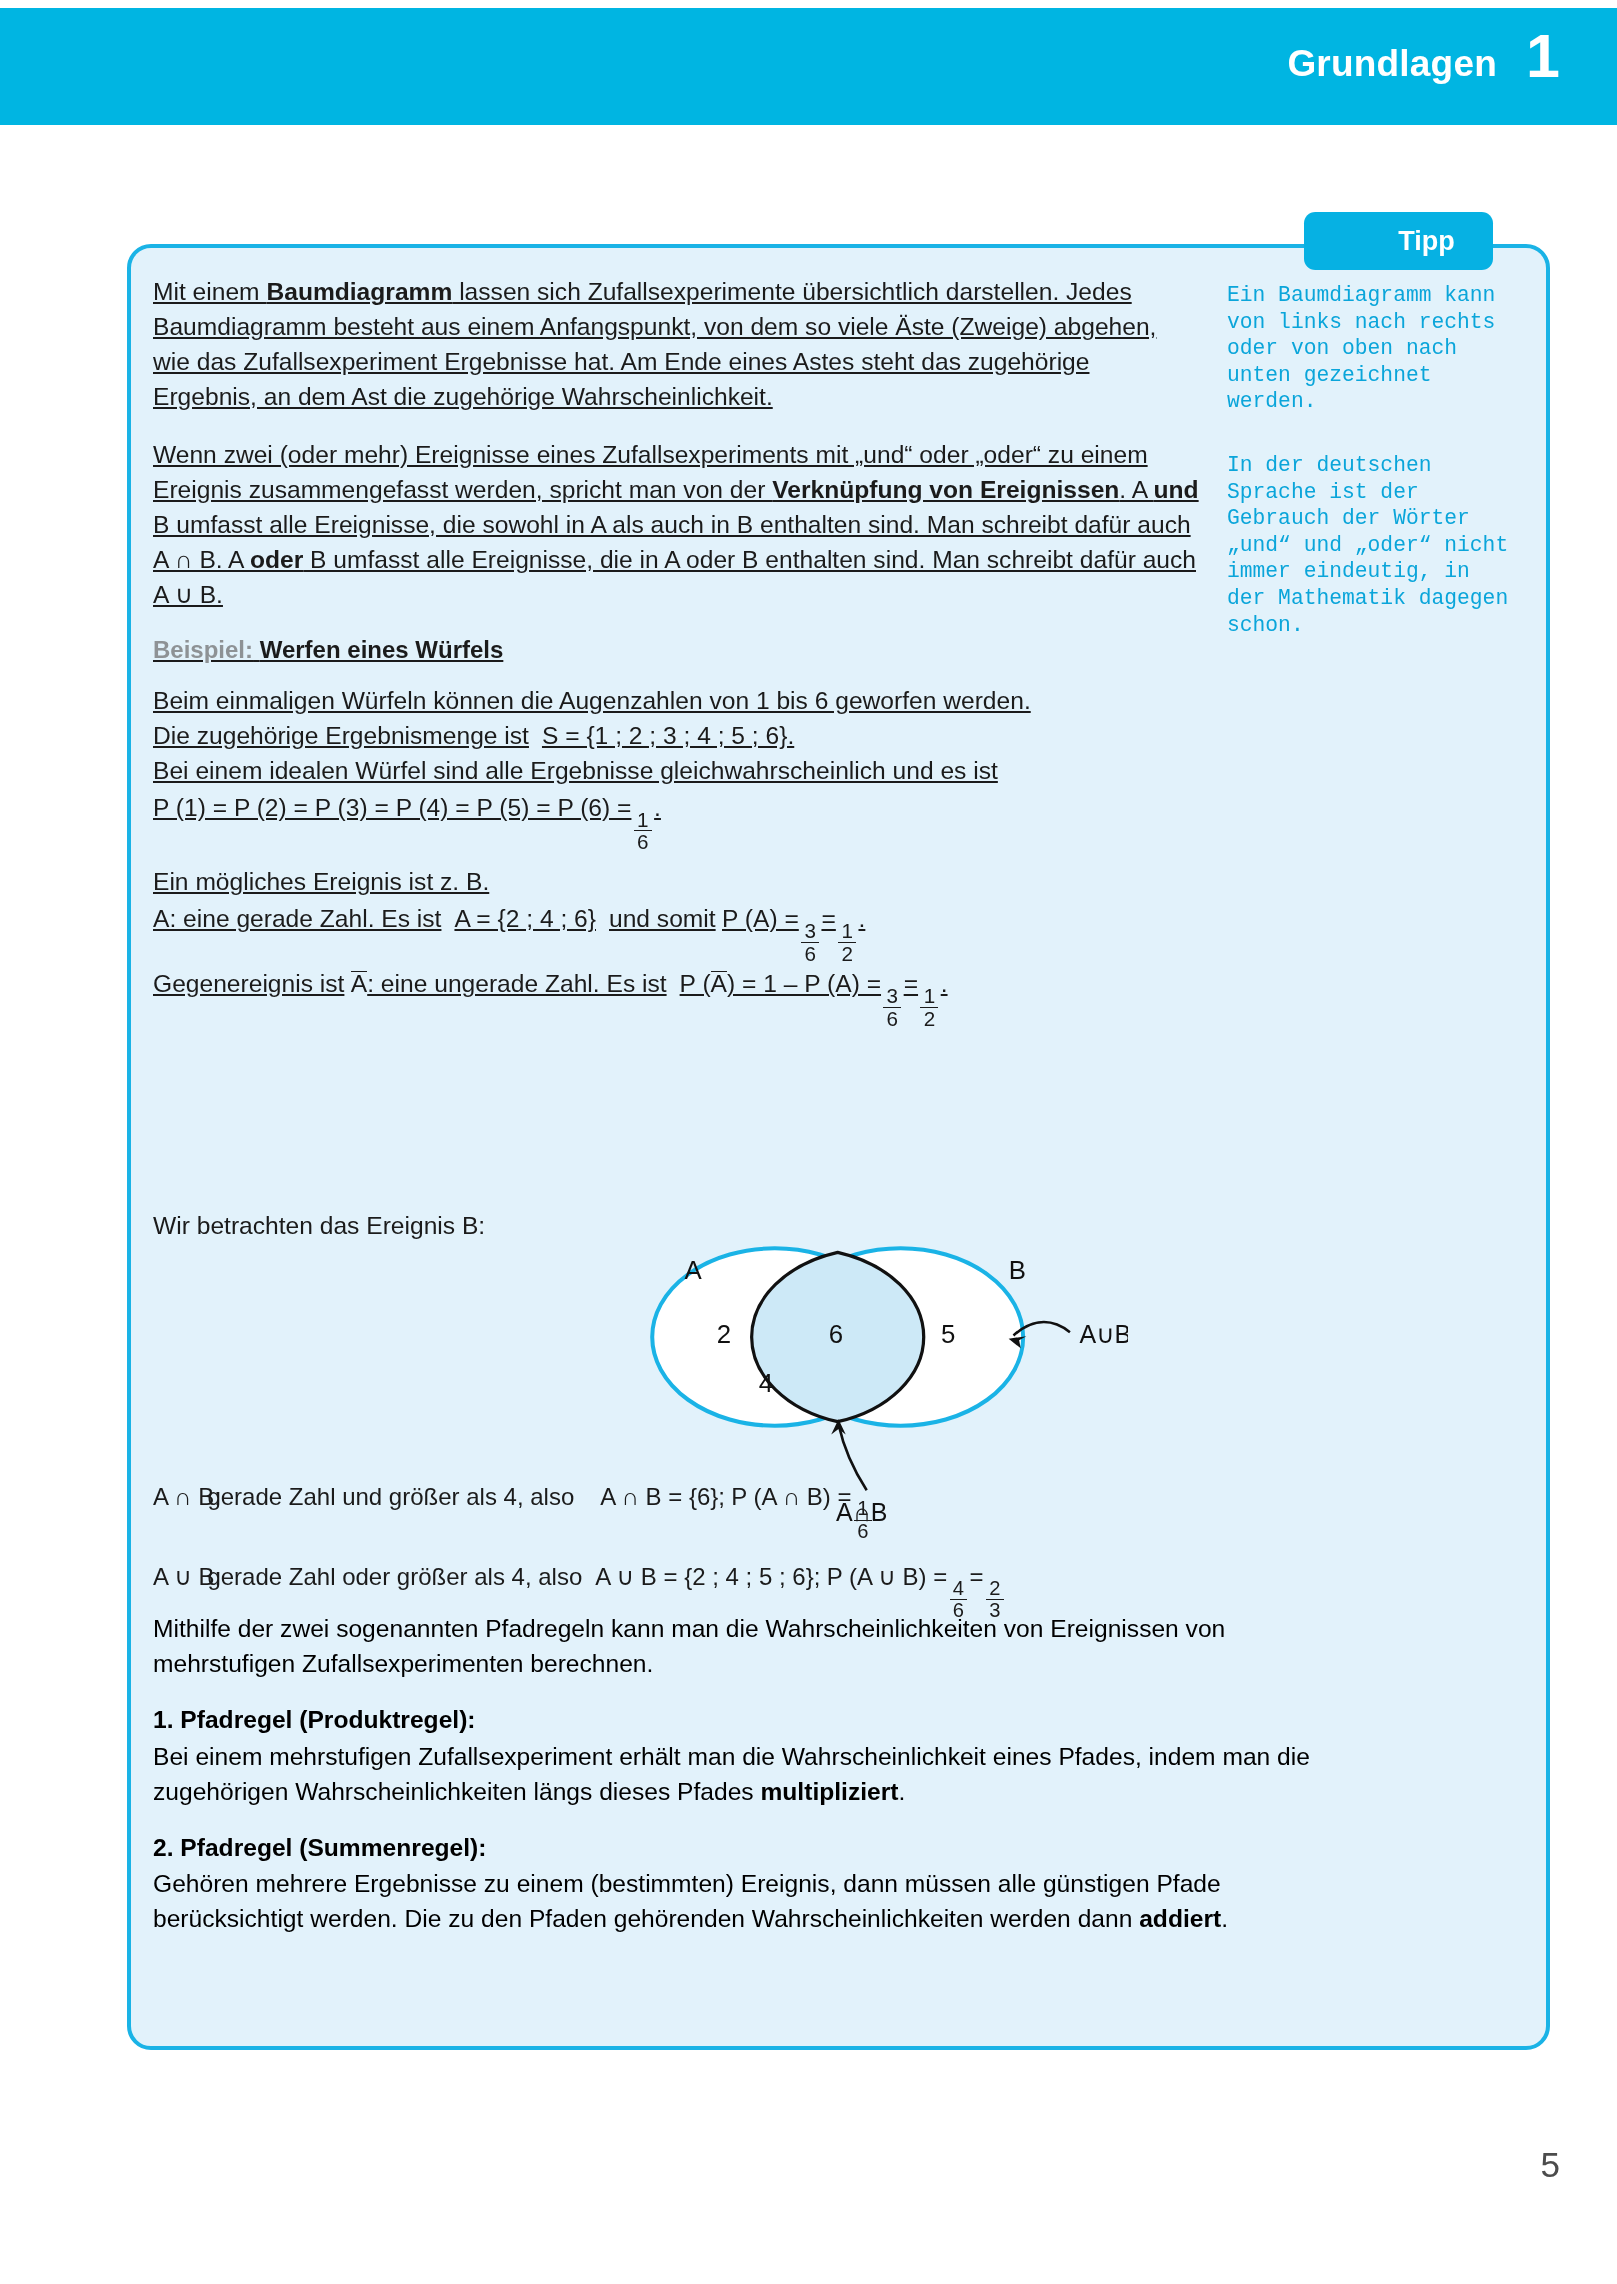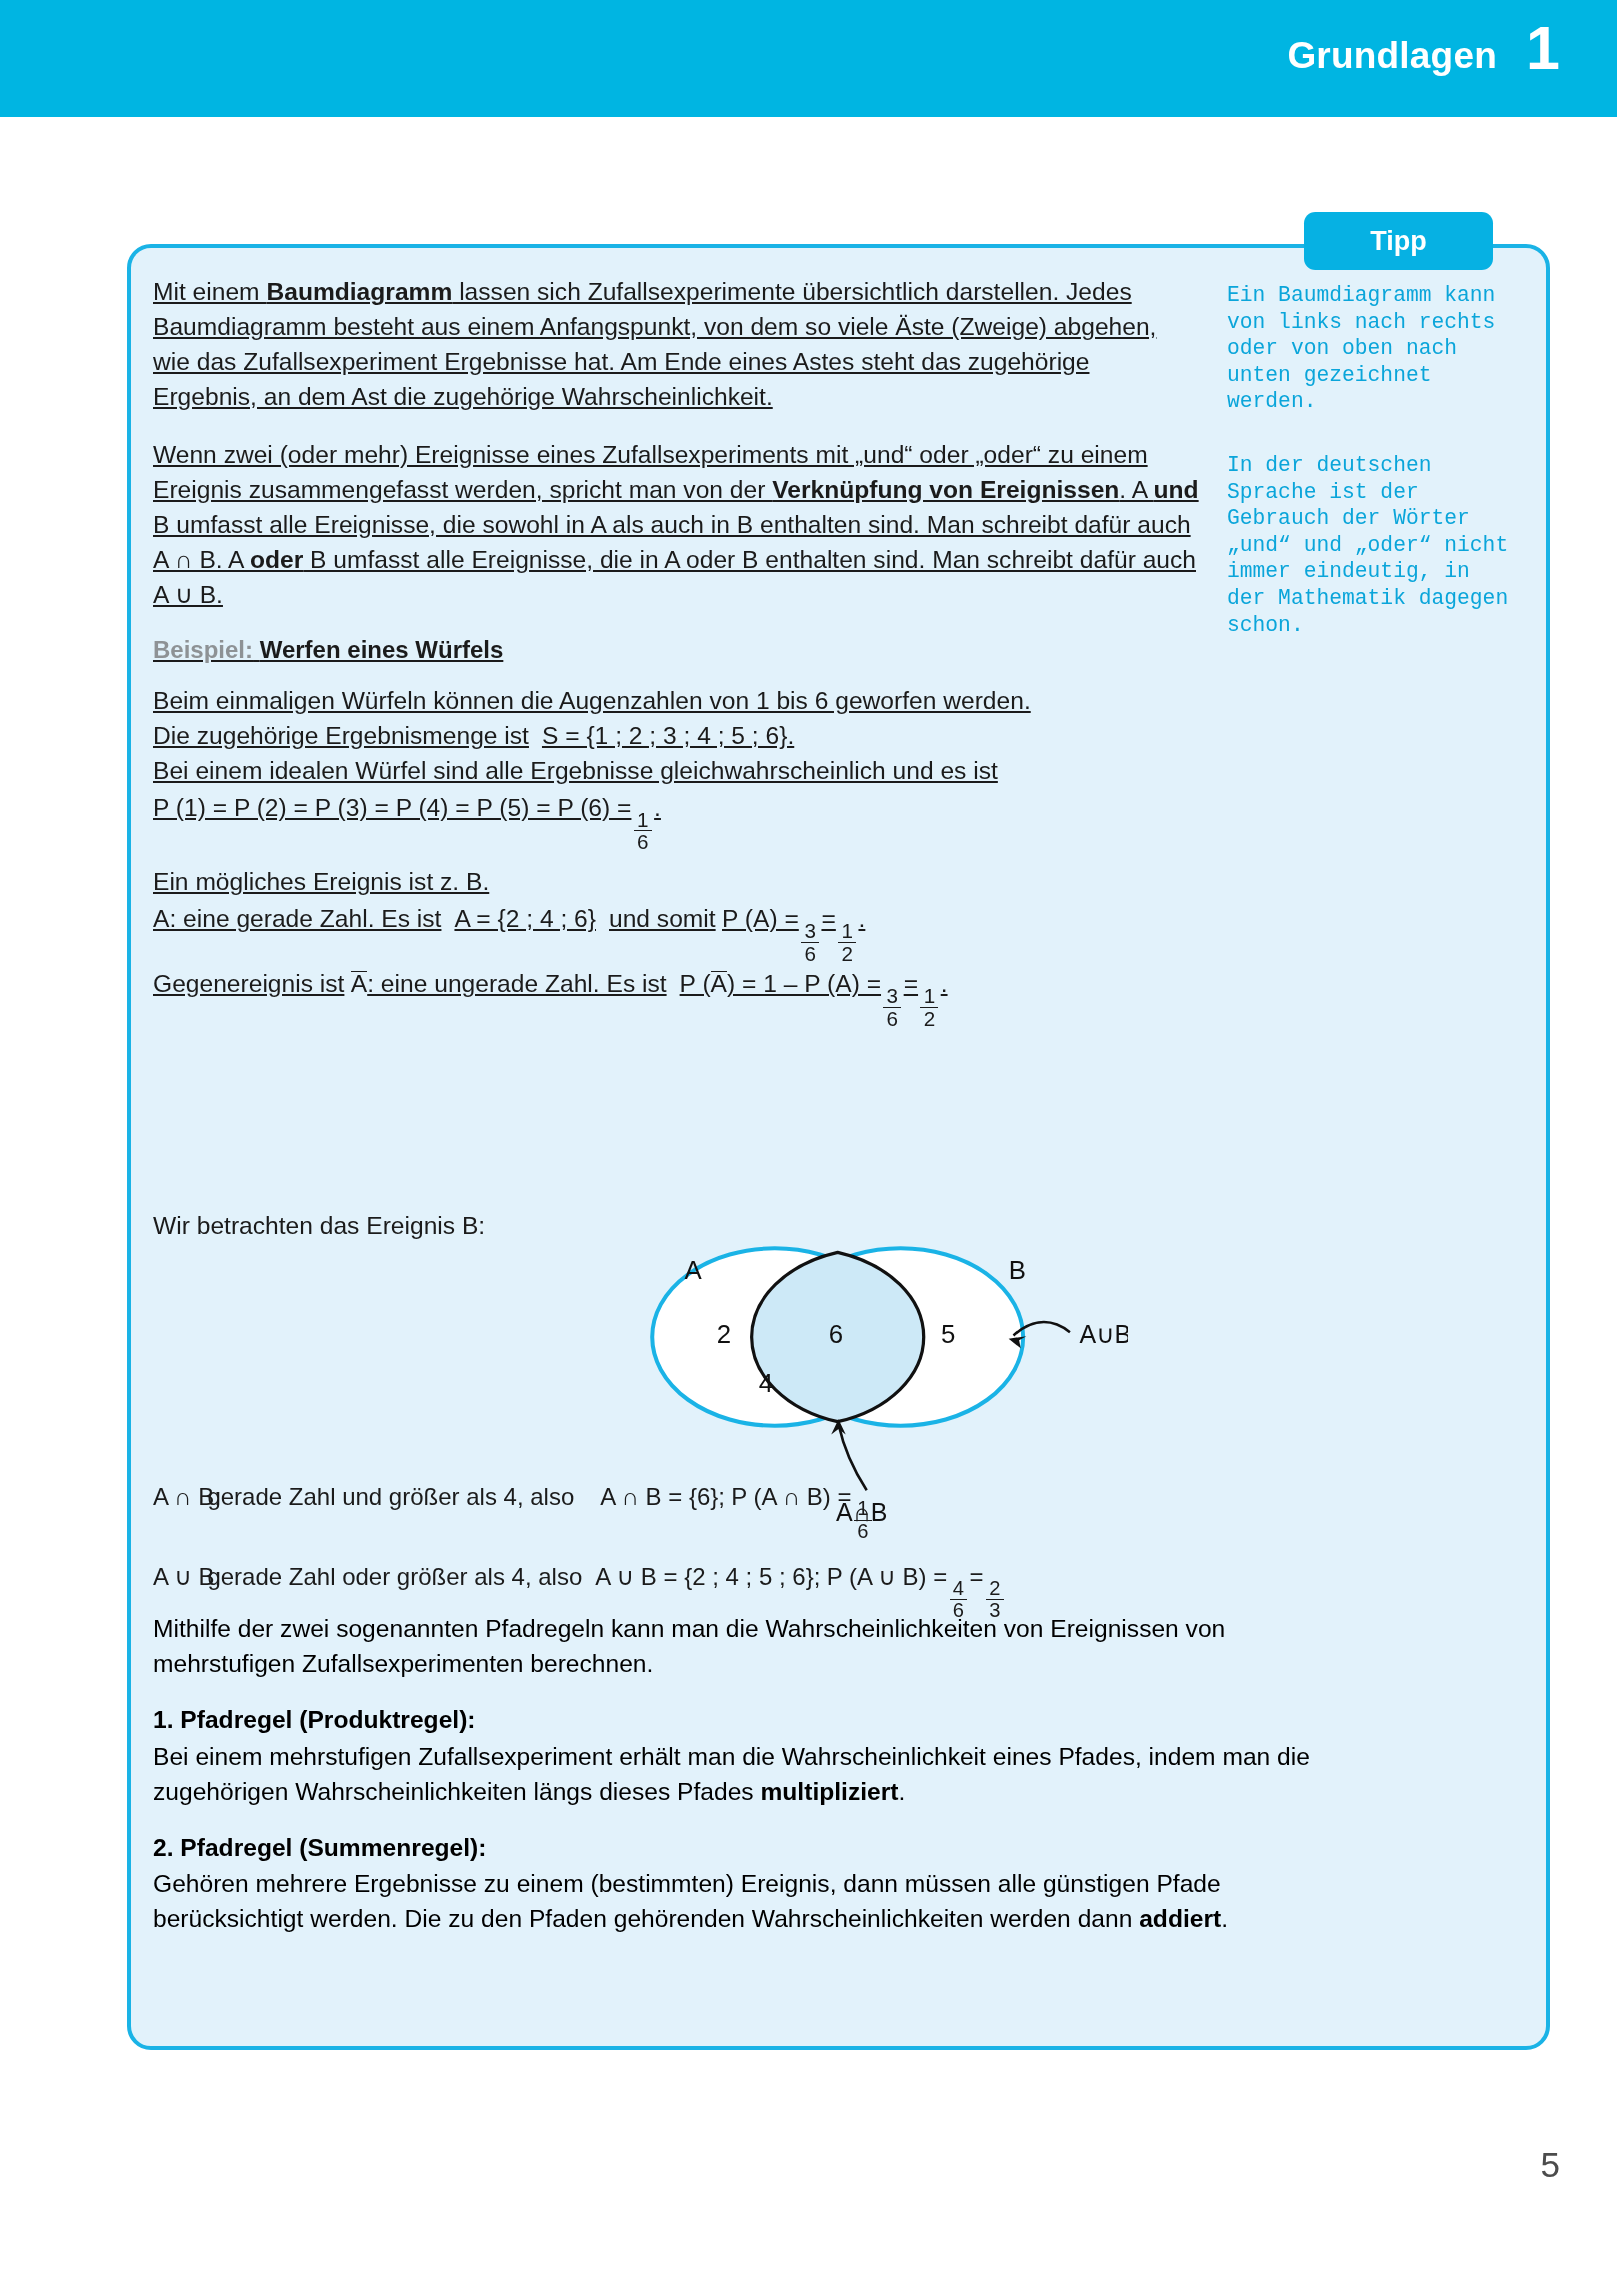--- a/index.html
+++ b/index.html
@@ -6,21 +6,21 @@
   body{
     width:1618px;height:2284px;
     background:#ffffff;
     font-family:"Liberation Sans", sans-serif;
     position:relative;
     overflow:hidden;
   }
 
   
   #header-bar{
-    position:absolute;left:0;top:0;width:1618px;height:117px;
+    position:absolute;left:0;top:8px;width:1618px;height:117px;
     background:#00b5e2;
   }
   #header-title{
     position:absolute;right:121px;top:35px;
     font-size:37px;font-weight:bold;color:#ffffff;
     letter-spacing:0.2px;
   }
   #header-chapter-number{
     position:absolute;right:58px;top:17.7px;
     font-size:61px;font-weight:bold;color:#ffffff;
@@ -41,21 +41,21 @@
   #tipp-tab{
     position:absolute;left:1304px;top:212px;
     width:189px;height:58px;
     background:#06b1e3;
     border-radius:11.3px;
     z-index:5;
   }
   #tipp-tab-label{
     position:absolute;left:0;top:0;width:189px;height:58px;
     display:flex;align-items:center;justify-content:center;
-    color:#ffffff;font-size:27px;font-weight:bold;
+    color:#ffffff;font-size:27px;font-weight:bold;padding-left:28px;
   }
 
   
   #tipp-sidebar{
     position:absolute;left:1227px;top:282px;
     width:290px;
   }
   .tipp-para{
     color:#0aa5da;
     font-size:21.3px;

